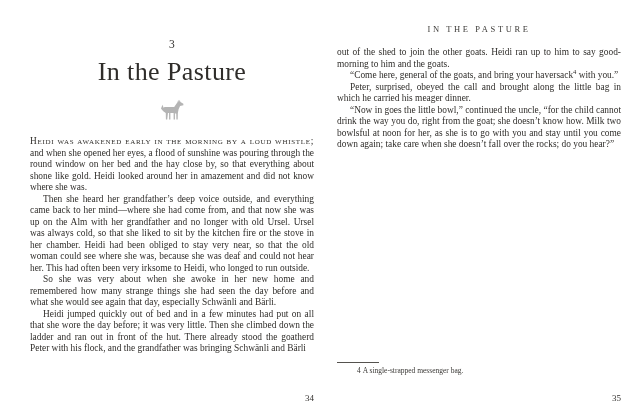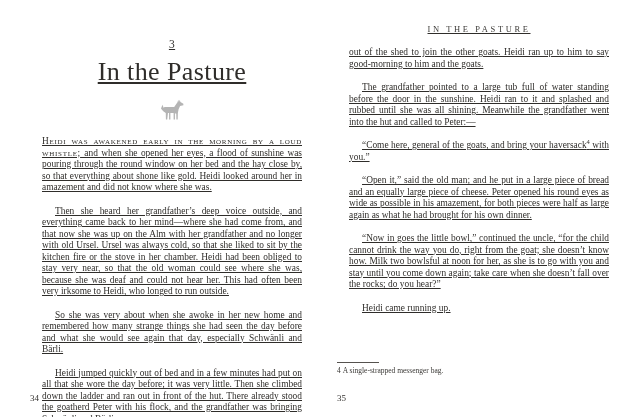--- a/index.html
+++ b/index.html
@@ -9,21 +9,20 @@
     font-family: "Liberation Serif", serif;
     color: #2f2d2a;
     overflow: hidden;
   }
   .spread { display: flex; width: 640px; height: 417px; background: #ffffff; }
   .page {
     position: relative;
     width: 320px; height: 417px;
     box-sizing: border-box;
     overflow: hidden;
-    text-decoration: underline;
   }
   .page.left  { padding: 0 6px 0 30px; }
   .page.right { padding: 0 19px 0 17px; }
 
   
   .chapter-number {
     margin-top: 38px;
     text-align: center;
     font-size: 11.5px;
     letter-spacing: 0.5px;
@@ -36,21 +35,21 @@
     letter-spacing: 0.4px;
   }
   .ornament {
     margin-top: 12px;
     text-align: center;
     line-height: 0;
   }
 
   
   .body-text p {
-    margin: 12px;
+    margin: 0;
     font-size: 9.4px;
     line-height: 11.5px;
     text-align: justify;
   }
   .body-text p.indent { text-indent: 13px; }
   .left .body-text { margin-top: 15px; }
   .right .body-text { margin-top: 13px; }
   .smallcaps {
     font-variant: small-caps;
     letter-spacing: 0.7px;
@@ -78,27 +77,28 @@
   }
   .footnote-rule {
     width: 42px;
     border-top: 1px solid #55524e;
     margin-bottom: 3px;
   }
   .footnote-text {
     font-size: 7.5px;
     line-height: 9px;
     color: #3a3835;
+    margin-left: 20px;
   }
 
   
   .folio {
     position: absolute;
     bottom: 14px;
-    text-align: left;
+    text-align: right;
     font-size: 9px;
     color: #33312e;
   }
   .left .folio  { left: 30px; right: 6px; }
   .right .folio { left: 17px; right: 19px; }
 </style>
 </head>
 <body>
 
 <div class="spread">
@@ -126,25 +126,23 @@
 
     <div class="folio">34</div>
   </section>
 
   <section class="page right">
 
     <div class="running-header">IN THE PASTURE</div>
 
     <div class="body-text">
       <p>out of the shed to join the other goats. Heidi ran up to him to say good-morning to him and the goats.</p>
-      <p class="indent">The grandfather pointed to a large tub full of water standing before the door in the sunshine. Heidi ran to it and splashed and rubbed until she was all shining. Meanwhile the grandfather went into the hut and called to Peter:—</p>
       <p class="indent"><span>“Come here, general of the goats, and bring your haversack</span><sup class="fn-ref">4</sup><span> with you.”</span></p>
-      <p class="indent">“Open it,” said the old man; and he put in a large piece of bread and an equally large piece of cheese. Peter opened his round eyes as wide as possible in his amazement, for both pieces were half as large again as what he had brought for his own dinner.</p>
+      <p class="indent">Peter, surprised, obeyed the call and brought along the little bag in which he carried his meager dinner.</p>
       <p class="indent">“Now in goes the little bowl,” continued the uncle, “for the child cannot drink the way you do, right from the goat; she doesn’t know how. Milk two bowlsful at noon for her, as she is to go with you and stay until you come down again; take care when she doesn’t fall over the rocks; do you hear?”</p>
-      <p class="indent">Heidi came running up.</p>
     </div>
 
     <div class="footnote-block">
       <div class="footnote-rule"></div>
       <div class="footnote-text"><span>4</span>&nbsp;<span>A single-strapped messenger bag.</span></div>
     </div>
 
     <div class="folio">35</div>
   </section>
 

